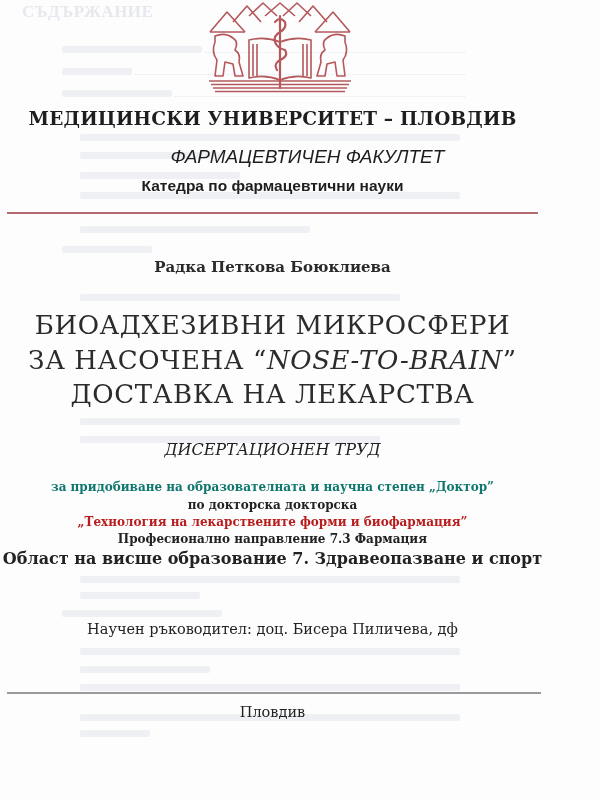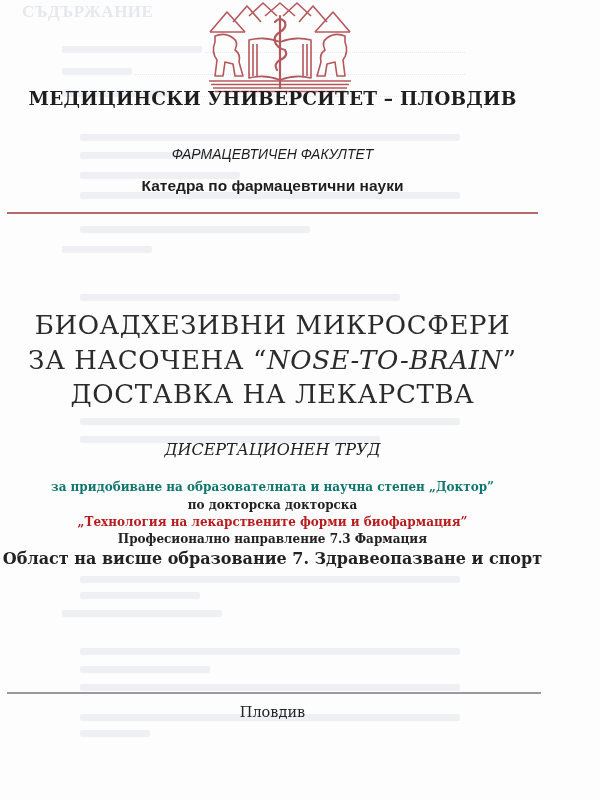--- a/index.html
+++ b/index.html
@@ -56,33 +56,34 @@
     }
 
     .txt {
       position: absolute;
       left: 0;
       width: 545px;
       text-align: center;
       white-space: nowrap;
     }
     .uni {
-      top: 88px;
+      top: 108px;
       font-family: "DejaVu Serif", serif;
       font-weight: bold;
       font-size: 18.5px;
       letter-spacing: 0.2px;
       color: #1e1e1e;
     }
     .faculty {
       top: 146px;
       font-family: "Liberation Sans", sans-serif;
       font-style: italic;
-      font-size: 14px;
+      font-size: 19px;
       color: #1e1e1e;
+      padding-left: 35px;
     }
     .dept {
       top: 177px;
       font-family: "Liberation Sans", sans-serif;
       font-weight: bold;
       font-size: 15.5px;
       color: #1e1e1e;
     }
     .rule-red {
       position: absolute;
@@ -239,29 +240,31 @@
       <path d="M70,20 Q75,14 80,20 Q82,26 75,30 Q68,34 70,40 Q72,46 80,48 Q84,54 75,58 Q68,62 72,68"></path>
     </g>
   </svg>
 
   <div class="txt uni">МЕДИЦИНСКИ УНИВЕРСИТЕТ – ПЛОВДИВ</div>
   <div class="txt faculty">ФАРМАЦЕВТИЧЕН ФАКУЛТЕТ</div>
   <div class="txt dept">Катедра по фармацевтични науки</div>
 
   <div class="rule-red"></div>
 
+  <div class="txt author">Радка Петкова Боюклиева</div>
 
   <div class="txt title-line t2"><span>ЗА НАСОЧЕНА “</span><span class="em">NOSE-TO-BRAIN</span><span>”</span></div>
   <div class="txt title-line t1">БИОАДХЕЗИВНИ МИКРОСФЕРИ</div>
   <div class="txt thesis">ДИСЕРТАЦИОНЕН ТРУД</div>
 
   <div class="txt title-line t3">ДОСТАВКА НА ЛЕКАРСТВА</div>
   <div class="txt degree">за придобиване на образователната и научна степен „Доктор”</div>
   <div class="txt program-label">по докторска докторска</div>
   <div class="txt program-name">„Технология на лекарствените форми и биофармация”</div>
   <div class="txt direction">Професионално направление 7.3 Фармация</div>
   <div class="txt area">Област на висше образование 7. Здравеопазване и спорт</div>
 
+  <div class="txt supervisor">Научен ръководител: доц. Бисера Пиличева, дф</div>
 
   <div class="rule-gray"></div>
 
   <div class="txt city">Пловдив</div>
 </div>
 
 </body></html>

